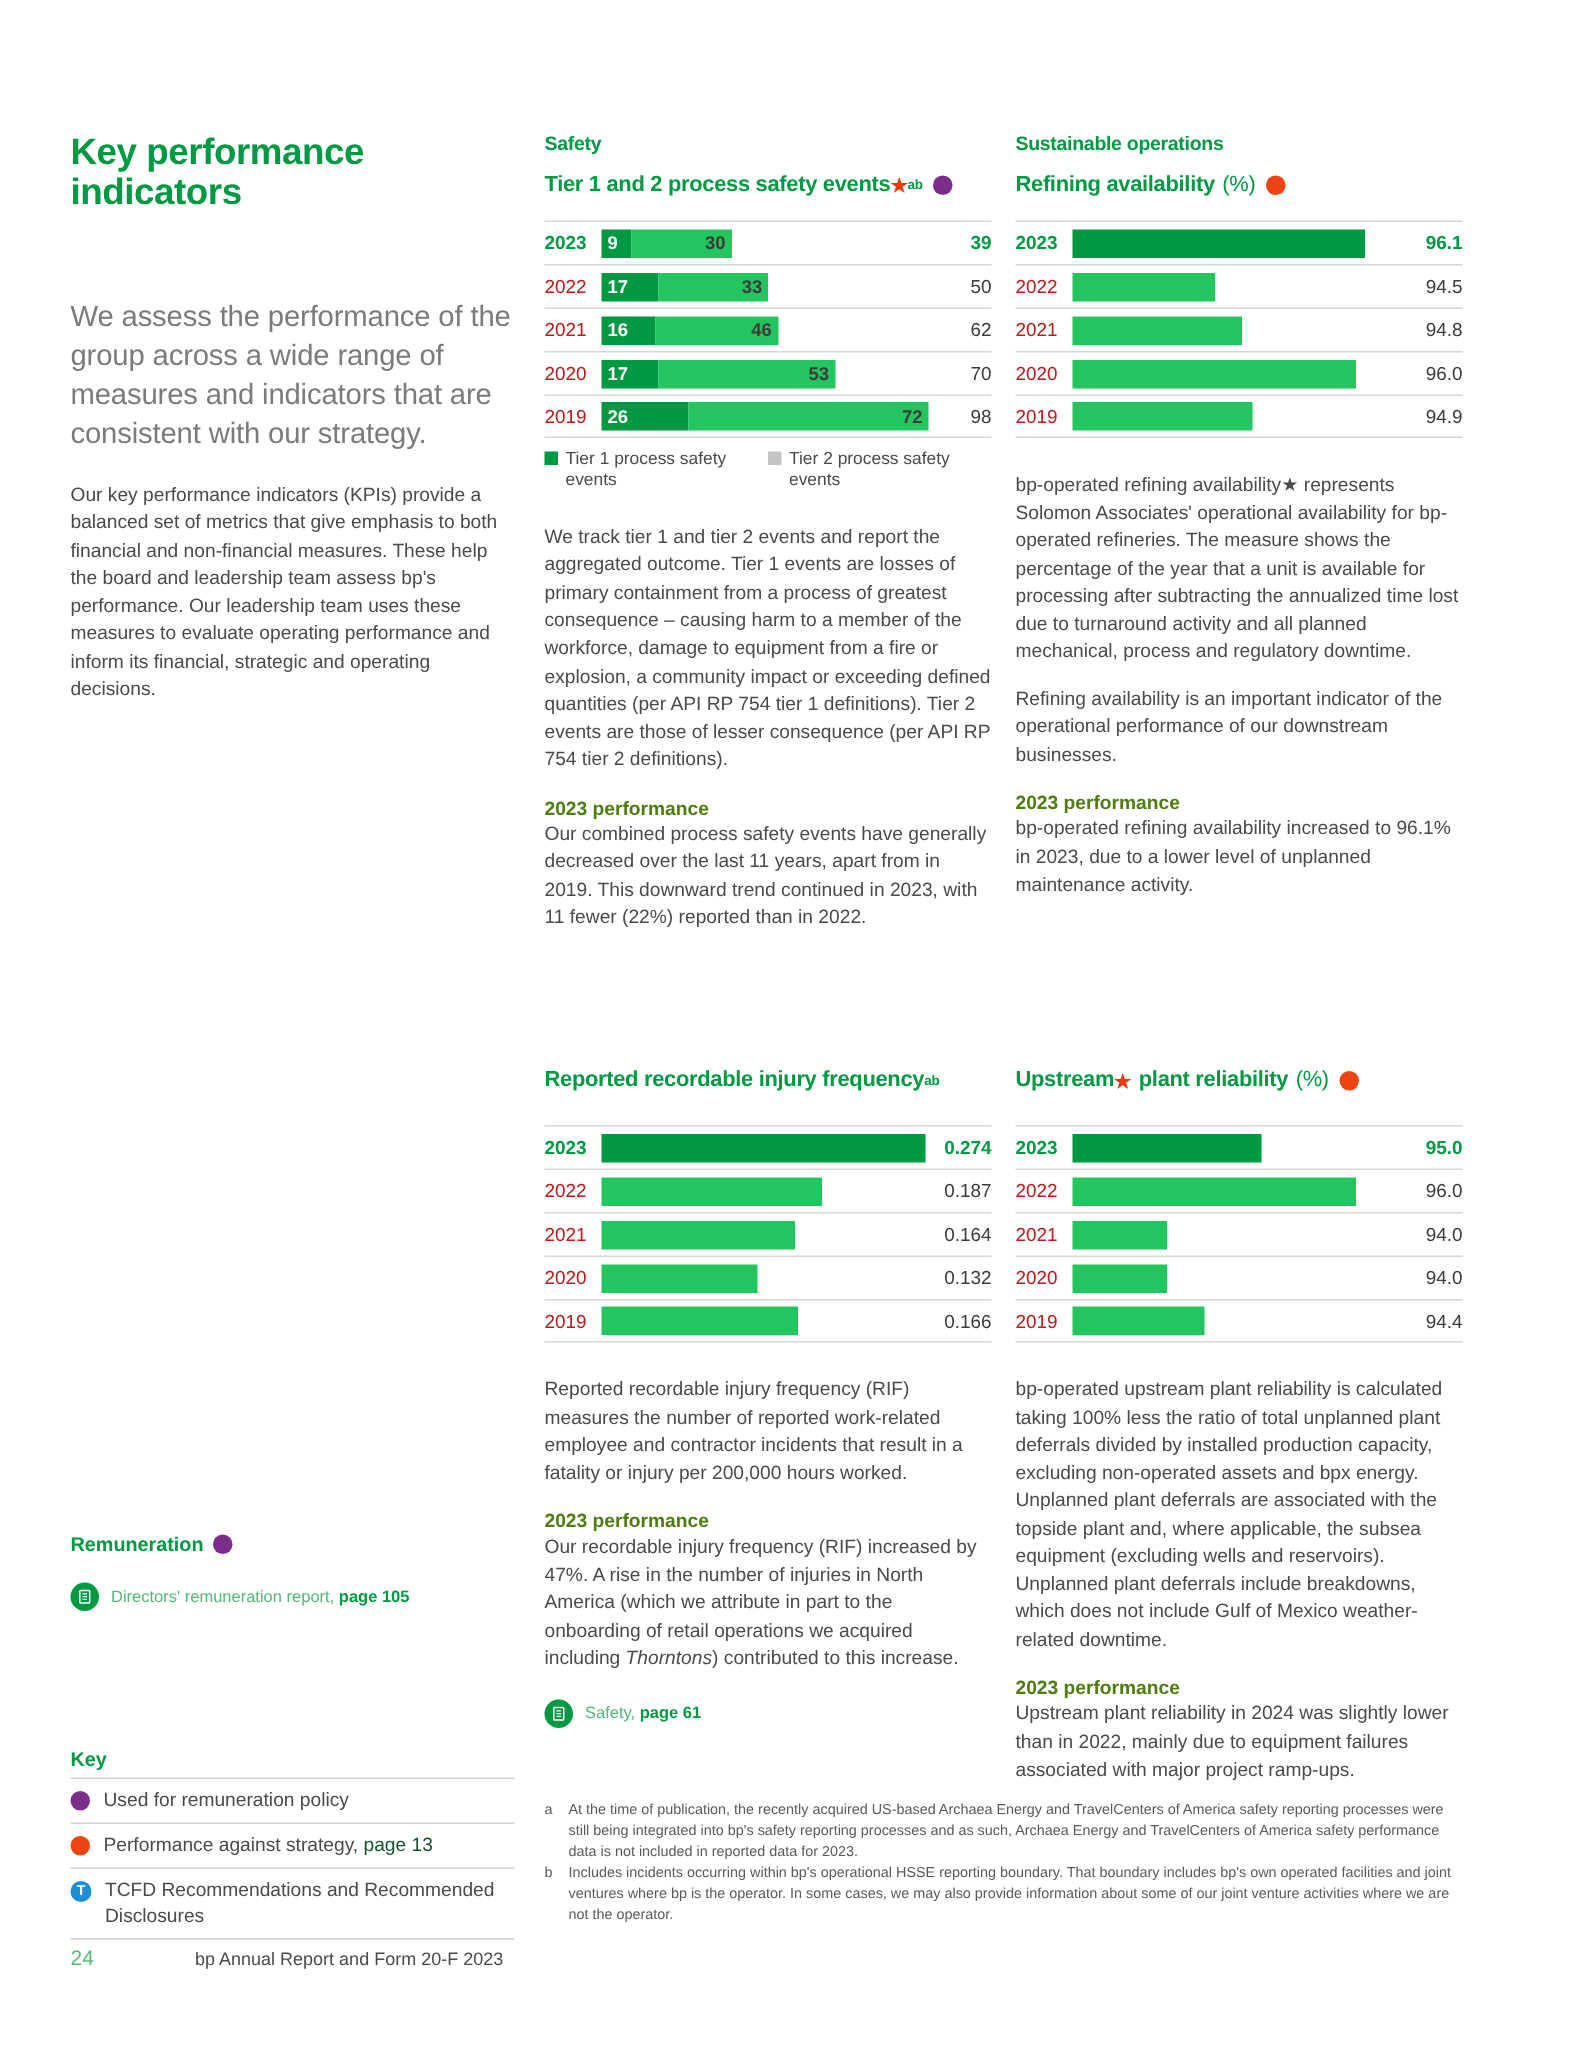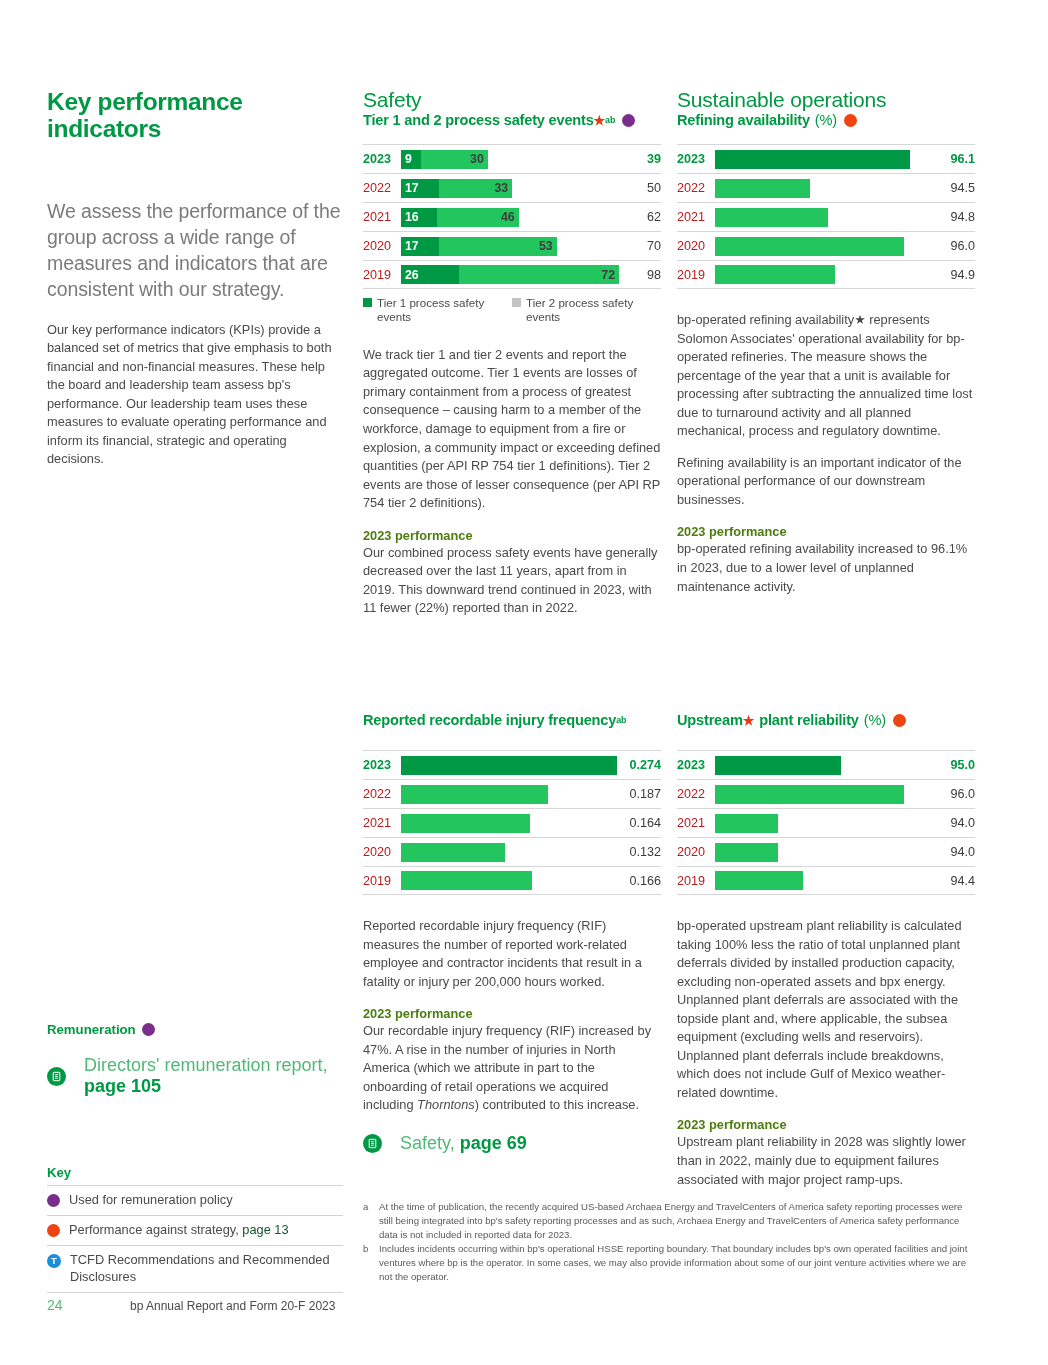--- a/index.html
+++ b/index.html
@@ -71,23 +71,23 @@
     color: #4a4a4a;
   }
 
   .dot { border-radius: 50%; display: inline-block; flex: none; }
   .dot-purple { width: 13px; height: 13px; background: #7b2d8b; }
   .dot-orange { width: 13px; height: 13px; background: #ee4411; }
 
   .doc-link {
     display: flex;
     align-items: center;
-    gap: 18px;
+    gap: 8px;
     margin-top: 18px;
-    font-size: 18px;
+    font-size: 11px;
     color: #51b878;
   }
   .doc-link b { color: #009943; font-weight: bold; }
   .doc-icon {
     width: 19px; height: 19px; border-radius: 50%;
     background: #009943; flex: none;
     display: flex; align-items: center; justify-content: center;
   }
   .doc-icon svg { display: block; }
 
@@ -143,24 +143,25 @@
     color: #4a4a4a;
   }
 
   
   .col-mid { position: absolute; left: 363px; top: 88px; width: 298px; }
   .col-right { position: absolute; left: 677px; top: 88px; width: 298px; }
   .col-mid-2 { position: absolute; left: 363px; top: 712px; width: 298px; }
   .col-right-2 { position: absolute; left: 677px; top: 712px; width: 298px; }
 
   .section-title {
-    font-size: 21px;
-    font-weight: normal;
+    font-size: 13px;
+    font-weight: bold;
     color: #009943;
     letter-spacing: -0.2px;
+    margin-bottom: 12px;
   }
   .chart-title {
     font-size: 14.6px;
     font-weight: bold;
     color: #009943;
     letter-spacing: -0.2px;
     display: flex;
     align-items: center;
     white-space: nowrap;
   }
@@ -498,21 +499,21 @@
     <div class="para"><span>Our recordable injury frequency (RIF) increased by 47%. A rise in the number of injuries in North America (which we attribute in part to the onboarding of retail operations we acquired including </span><em>Thorntons</em><span>) contributed to this increase.</span></div>
     <a class="doc-link" style="text-decoration:none;">
       <span class="doc-icon">
         <svg width="11" height="11" viewBox="0 0 11 11">
             <rect x="2.2" y="1.3" width="6.6" height="8.4" rx="0.6" fill="none" stroke="#fff" stroke-width="1"></rect>
             <line x1="4" y1="3.6" x2="7" y2="3.6" stroke="#fff" stroke-width="0.9"></line>
             <line x1="4" y1="5.4" x2="7" y2="5.4" stroke="#fff" stroke-width="0.9"></line>
             <line x1="4" y1="7.2" x2="7" y2="7.2" stroke="#fff" stroke-width="0.9"></line>
           </svg>
       </span>
-      <span><span>Safety, </span><b>page 69</b></span>
+      <span><span>Safety, </span><b>page 61</b></span>
     </a>
   </div>
 
   <div class="col-right-2">
     <div class="chart-title">
       <span>Upstream</span>
         <span class="star">★</span>
       <span style="margin-left:5px;">plant reliability</span>
       <span class="unit" style="margin-left:5px;">(%)</span>
       <span class="dot dot-orange" style="margin-left:7px;"></span>
@@ -551,21 +552,21 @@
           <div class="yr">2019</div>
           <div class="track">
             <div class="bar grey" style="width: 88.2424px;"></div>
           </div>
           <div class="val" style="width: 42px;">94.4</div>
         </div>
       </div>
 
     <div class="para first">bp-operated upstream plant reliability is calculated taking 100% less the ratio of total unplanned plant deferrals divided by installed production capacity, excluding non-operated assets and bpx energy. Unplanned plant deferrals are associated with the topside plant and, where applicable, the subsea equipment (excluding wells and reservoirs). Unplanned plant deferrals include breakdowns, which does not include Gulf of Mexico weather-related downtime.</div>
     <div class="sub-head">2023 performance</div>
-    <div class="para">Upstream plant reliability in 2028 was slightly lower than in 2022, mainly due to equipment failures associated with major project ramp-ups.</div>
+    <div class="para">Upstream plant reliability in 2024 was slightly lower than in 2022, mainly due to equipment failures associated with major project ramp-ups.</div>
   </div>
 
   <div class="footnotes" id="footnotes">
       <div class="fn">
         <span class="fn-mark">a</span>
         <span>At the time of publication, the recently acquired US-based Archaea Energy and TravelCenters of America safety reporting processes were still being integrated into bp's safety reporting processes and as such, Archaea Energy and TravelCenters of America safety performance data is not included in reported data for 2023.</span>
       </div>
       <div class="fn">
         <span class="fn-mark">b</span>
         <span>Includes incidents occurring within bp's operational HSSE reporting boundary. That boundary includes bp's own operated facilities and joint ventures where bp is the operator. In some cases, we may also provide information about some of our joint venture activities where we are not the operator.</span>

